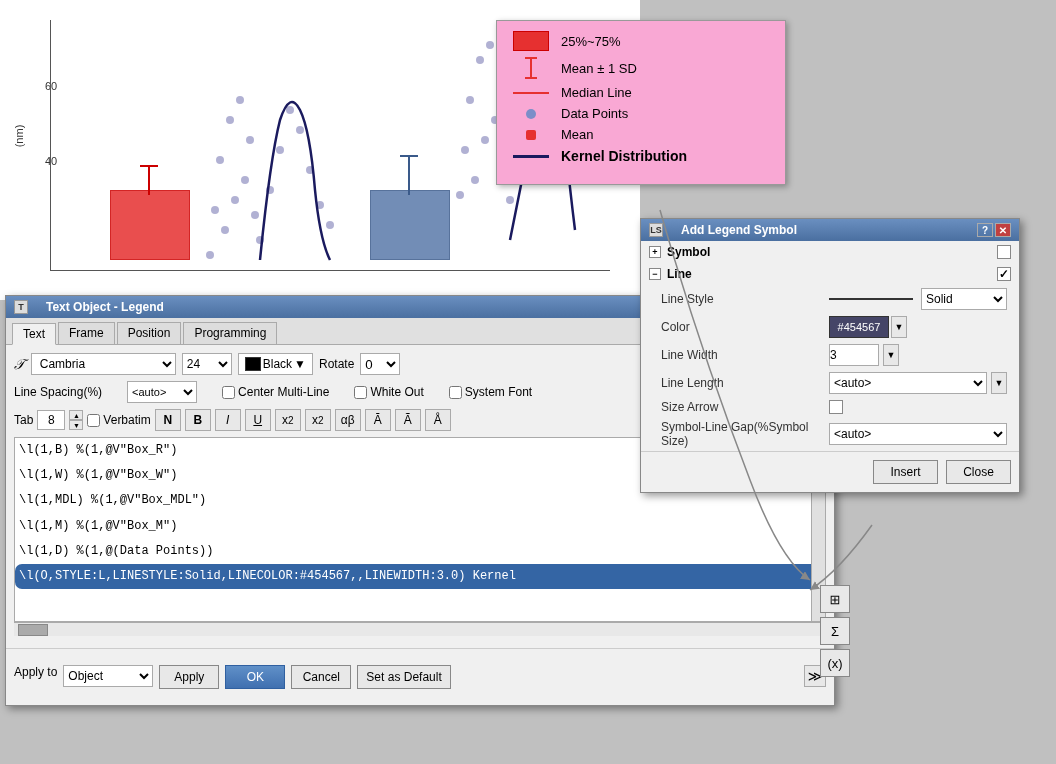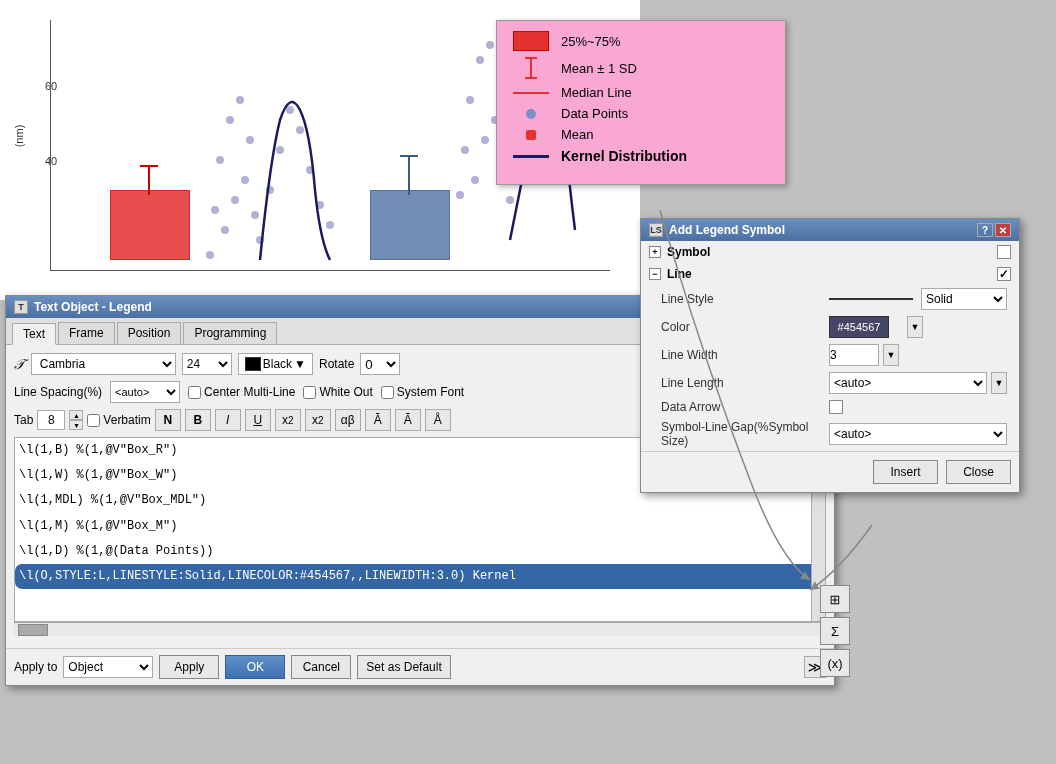--- a/index.html
+++ b/index.html
@@ -57,21 +57,21 @@
       border: 1px solid #888;
       box-shadow: 3px 3px 8px rgba(0,0,0,0.4);
     }
 
     .dialog-titlebar {
       background: linear-gradient(to bottom, #6a8fc0, #4a6fa0);
       color: white;
       padding: 4px 8px;
       display: flex;
       align-items: center;
-      gap: 6px;
+      gap: 18px;
       font-size: 12px;
       font-weight: bold;
     }
 
     .titlebar-icon {
       width: 14px; height: 14px;
       background: #ddd;
       border: 1px solid #999;
       display: flex;
       align-items: center;
@@ -173,21 +173,21 @@
     .rotate-select {
       width: 40px;
       height: 22px;
       border: 1px solid #aaa;
       background: white;
     }
 
     .toolbar-row2 {
       display: flex;
       align-items: center;
-      gap: 8px;
+      gap: 25px;
       margin-bottom: 6px;
     }
 
     .spacing-label { font-size: 12px; }
 
     .spacing-select {
       width: 70px;
       height: 22px;
       border: 1px solid #aaa;
       background: white;
@@ -254,23 +254,23 @@
       height: 14px;
       width: 100%;
       background: #e8e8e8;
       border-top: 1px solid #aaa;
       display: flex;
       align-items: center;
     }
 
     .dialog-footer {
       display: flex;
-      align-items: center;
+      align-items: flex-start;
       gap: 6px;
-      padding: 6px 8px;
+      padding: 16px 8px;
       border-top: 1px solid #ccc;
       background: #f0f0f0;
     }
 
     .apply-to-label { font-size: 12px; }
 
     .apply-to-select {
       width: 90px;
       height: 22px;
       border: 1px solid #aaa;
@@ -393,21 +393,21 @@
       flex: 1;
       height: 22px;
       border: 1px solid #aaa;
       background: white;
       font-size: 12px;
     }
 
     .color-control {
       display: flex;
       align-items: center;
-      gap: 18px;
+      gap: 2px;
     }
 
     .color-box {
       width: 60px;
       height: 22px;
       background: #454567;
       border: 1px solid #333;
       display: flex;
       align-items: center;
       justify-content: center;
@@ -784,21 +784,21 @@
     <span class="form-label">Line Length</span>
     <div class="form-control-area">
       <select class="auto-select">
         <option>&lt;auto&gt;</option>
       </select>
       <div style="width:16px;height:22px;border:1px solid #aaa;background:#e8e8e8;cursor:pointer;display:flex;align-items:center;justify-content:center;font-size:9px;">▼</div>
     </div>
   </div>
 
   <div class="form-row">
-    <span class="form-label">Data Arrow</span>
+    <span class="form-label">Size Arrow</span>
     <div class="form-control-area">
       <div class="section-checkbox"></div>
     </div>
   </div>
 
   <div class="form-row">
     <span class="form-label">Symbol-Line Gap(%Symbol Size)</span>
     <div class="form-control-area">
       <select class="auto-select">
         <option>&lt;auto&gt;</option>

